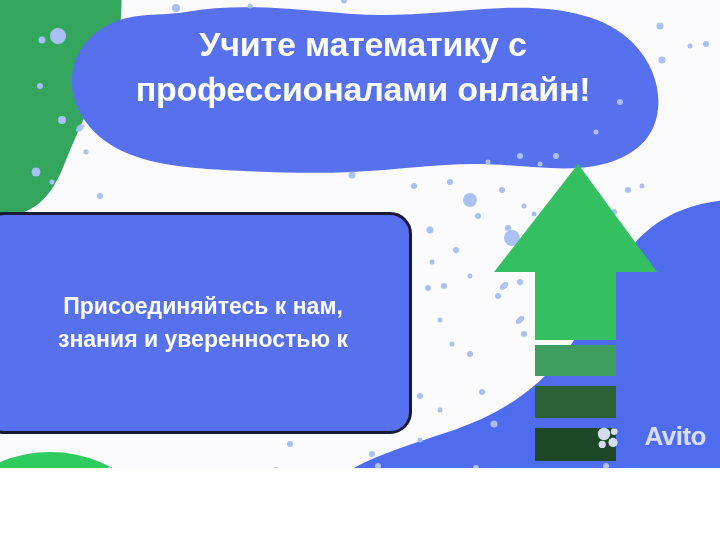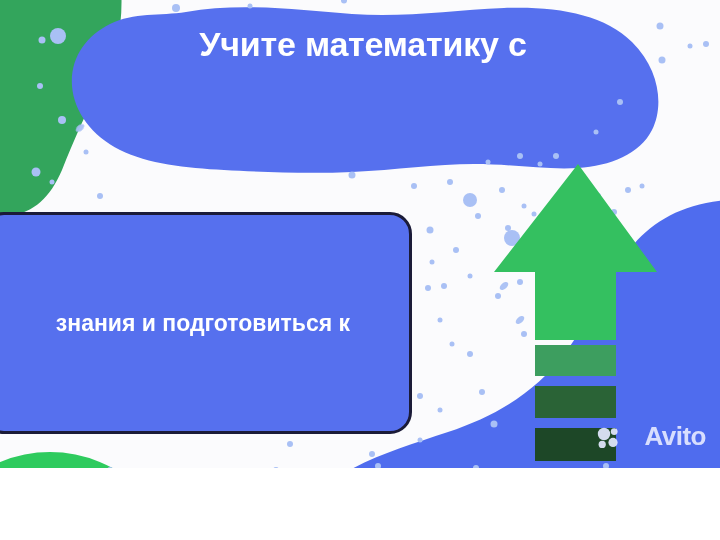--- a/index.html
+++ b/index.html
@@ -227,25 +227,27 @@
              L 535,340
              L 535,272
              L 494,272 Z"></path>
     <rect x="535" y="345" width="81" height="31" fill="#3d9e5f"></rect>
     <rect x="535" y="386" width="81" height="32" fill="#2a6336"></rect>
     <rect x="535" y="428" width="81" height="33" fill="#1d4727"></rect>
   </svg>
 
   <div class="headline">
     <span class="l1">Учите математику с</span>
+    <span class="l2">профессионалами онлайн!</span>
   </div>
 
   <div class="info-card">
     <div class="ctext">
-      <span>знания и подготовиться к</span>
+      <span>Присоединяйтесь к нам,</span>
+      <span>знания и уверенностью к</span>
     </div>
   </div>
 
   <div class="watermark">
     <svg width="24" height="24" viewBox="0 0 24 24">
       <circle cx="8" cy="9" r="6.2" fill="#e4e9ff"></circle>
       <circle cx="18.2" cy="6.6" r="3.4" fill="#e4e9ff"></circle>
       <circle cx="6.2" cy="19.4" r="3.6" fill="#e4e9ff"></circle>
       <circle cx="17" cy="17.4" r="4.6" fill="#e4e9ff"></circle>
     </svg>

